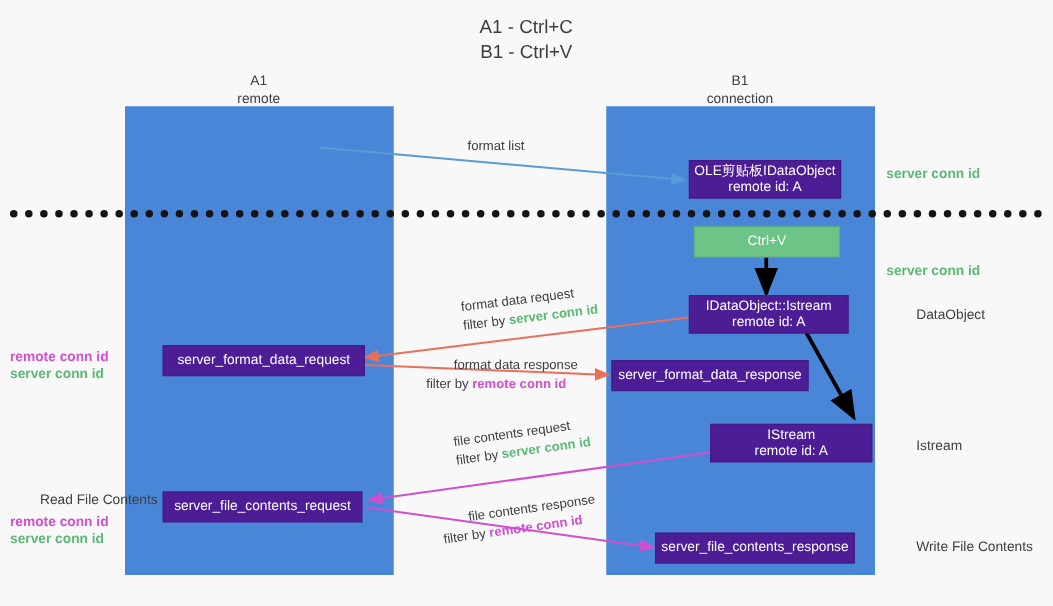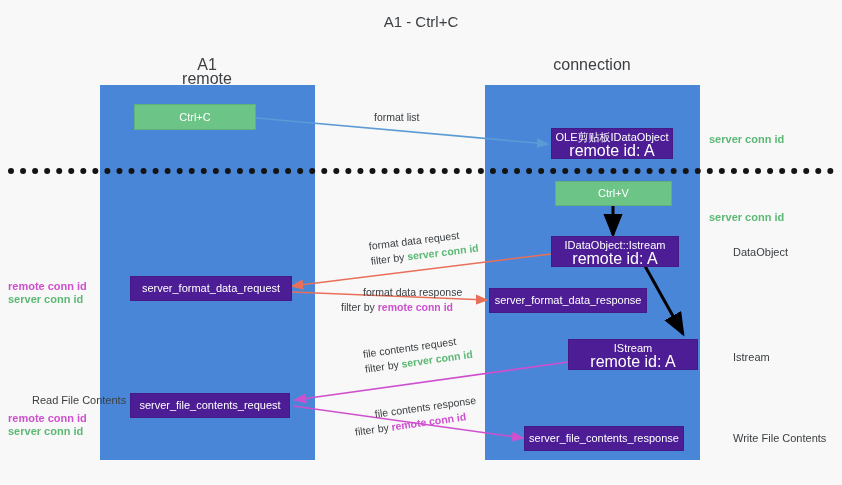--- a/index.html
+++ b/index.html
@@ -21,21 +21,21 @@
     top: 12px;
     width: 842px;
     text-align: center;
     font-size: 15px;
     color: #3c4043;
     line-height: 20px;
   }
   .col-head {
     position: absolute;
     text-align: center;
-    font-size: 16px;
+    font-size: 11px;
     color: #3c4043;
     line-height: 14px;
     width: 180px;
   }
   .lane {
     position: absolute;
     top: 85px;
     height: 375px;
     background: #4a86d8;
   }
@@ -50,21 +50,21 @@
     align-items: center;
     justify-content: center;
     font-size: 11px;
     color: #ffffff;
     line-height: 13px;
     text-align: center;
     border: 1px solid rgba(0,0,0,0.10);
   }
   .box.green { background: #6cc587; }
   .box.orange { background: #4c1d95; }
-  .box .l2 { font-size: 16px; }
+  .box .l2 { font-size: 11px; }
 
   .side-label {
     position: absolute;
     font-size: 11px;
     line-height: 14px;
     white-space: nowrap;
   }
   .green-t { color: #5cb874; font-weight: bold; }
   .magenta-t { color: #cf50cf; font-weight: bold; }
   .dark-t { color: #3c4043; padding-left: 24px; }
@@ -94,27 +94,29 @@
     pointer-events: none;
   }
 </style>
 </head>
 <body>
 
 <div id="canvas">
 
   <div class="title">
     <div>A1 - Ctrl+C</div>
+    <div>B1 - Ctrl+V</div>
   </div>
 
   <div class="col-head" style="left:117px; top:58px;">
     <div>A1</div>
     <div>remote</div>
   </div>
   <div class="col-head" style="left:502px; top:58px;">
+    <div>B1</div>
     <div>connection</div>
   </div>
 
   <div class="lane" id="laneA"></div>
   <div class="lane" id="laneB"></div>
 
   <svg class="overlay">
     <defs>
       <marker id="ah-blue" markerWidth="9" markerHeight="9" refX="7" refY="3.2" orient="auto">
         <path d="M0,0 L8,3.2 L0,6.4 z" fill="#5b9bd5"></path>
@@ -140,23 +142,20 @@
 
     <line x1="645" y1="266" x2="683" y2="334" stroke="#000000" stroke-width="3" marker-end="url(#ah-blk)"></line>
 
     <line x1="568" y1="362" x2="295" y2="400" stroke="#cf50cf" stroke-width="1.6" marker-end="url(#ah-mag)"></line>
 
     <line x1="293" y1="406" x2="523" y2="438" stroke="#cf50cf" stroke-width="1.6" marker-end="url(#ah-mag)"></line>
   </svg>
 
   <div class="divider"></div>
 
-  <div class="box green" style="left:134px; top:104px; width:122px; height:26px;">
-    <div>Ctrl+C</div>
-  </div>
 
   <div class="box orange" style="left:551px; top:128px; width:122px; height:31px;">
     <div>OLE剪贴板IDataObject</div>
     <div class="l2">remote id: A</div>
   </div>
 
   <div class="box green" style="left:555px; top:181px; width:117px; height:25px;">
     <div>Ctrl+V</div>
   </div>
 

